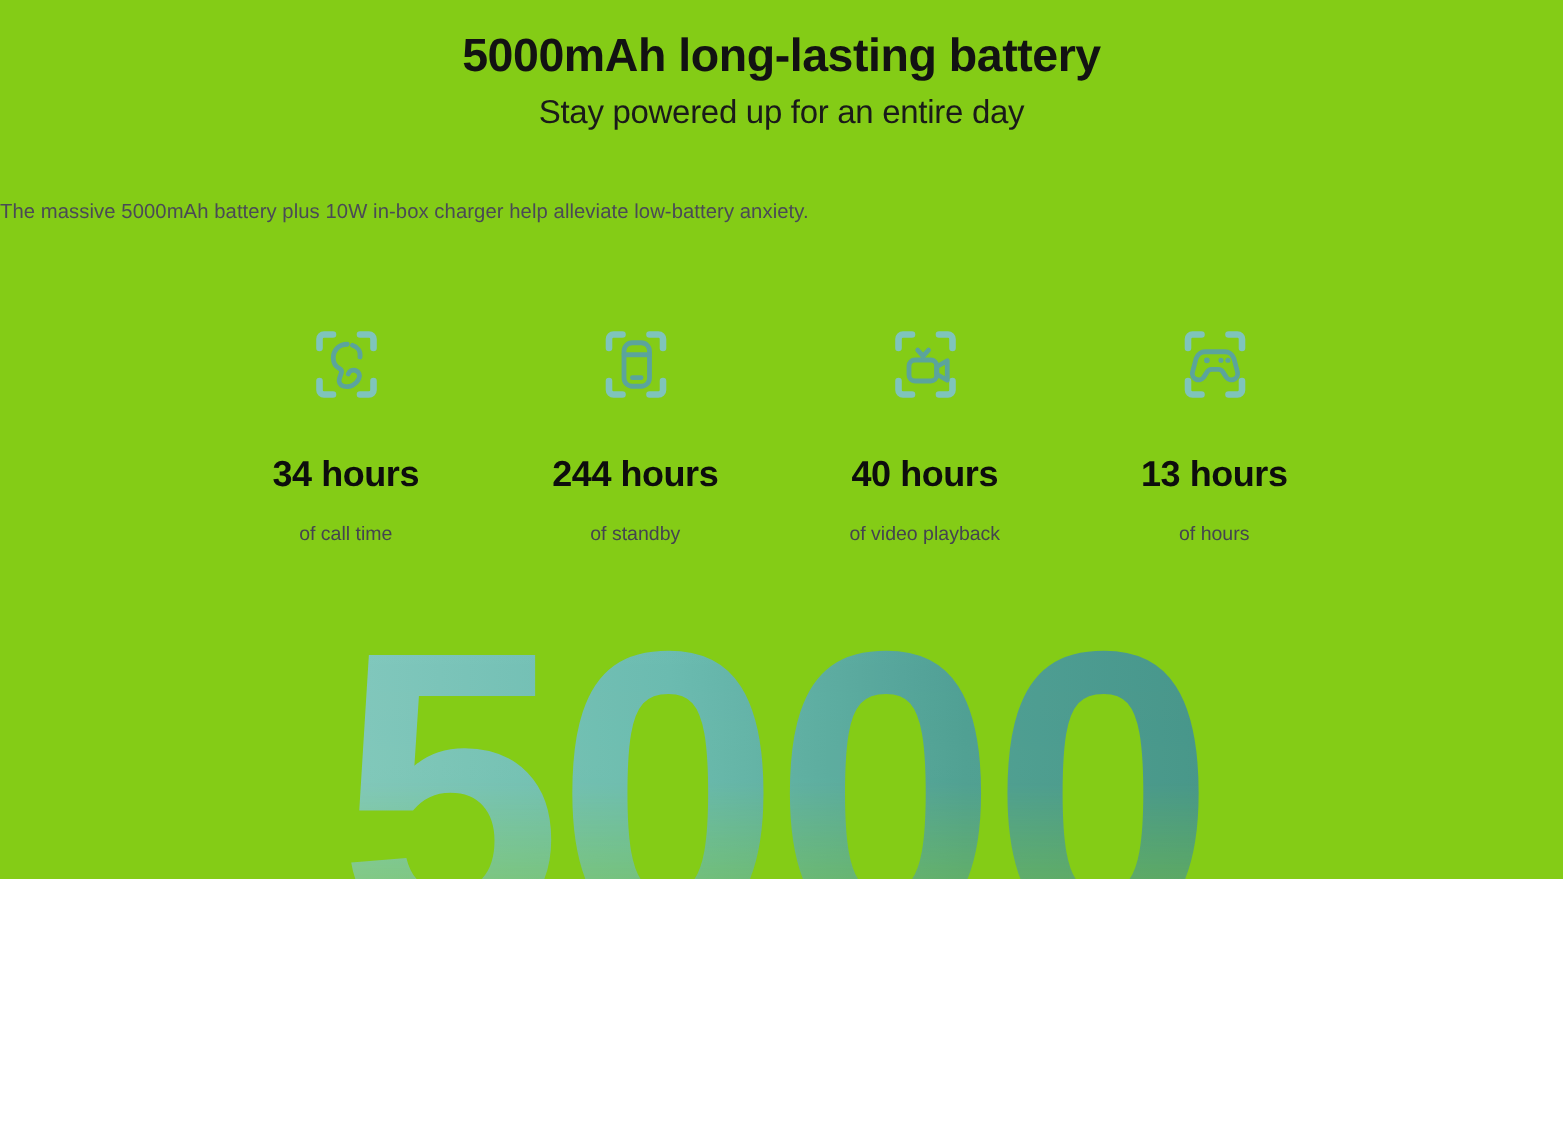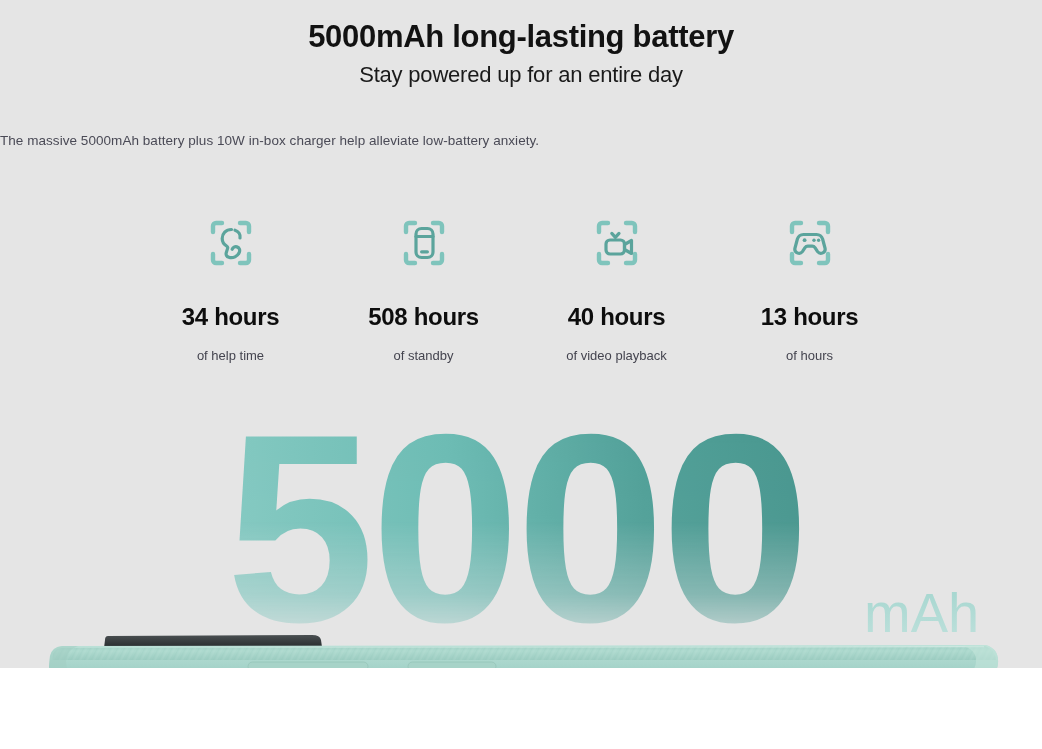--- a/index.html
+++ b/index.html
@@ -9,22 +9,22 @@
     width:1042px;
     height:749px;
     background:#ffffff;
     font-family:"Liberation Sans", sans-serif;
     overflow:hidden;
   }
 
   .page {
     position:relative;
     width:1042px;
-    height:668px;
-    background:#e5e5e5;
+    height:586px;
+    background:#84cc16;
     overflow:hidden;
   }
 
   
   .header-block {
     position:absolute;
     left:0; top:18px;
     width:1042px;
     text-align:center;
   }
@@ -139,38 +139,38 @@
         </g>
         <g fill="none" stroke="#5BA49C" stroke-width="3.2" stroke-linecap="round" stroke-linejoin="round">
           <path d="M38.5,24.5 C32.8,24.5 29.2,28.6 29.2,33.6 C29.2,37.4 31.3,39.6 33.4,40.8
                    C34.6,41.5 35.0,42.1 34.6,43.4 L33.3,47.4 C32.6,49.6 33.6,51.6 35.8,52.3
                    C40.0,53.7 44.6,51.4 46.3,47.3 C47.3,44.9 46.2,42.6 43.9,41.9
                    C41.9,41.3 39.8,42.4 39.2,44.3"></path>
           <path d="M42.0,25.2 C45.5,26.3 47.6,29.4 47.0,33.0"></path>
         </g>
       </svg>
       <div class="stat-value">34 hours</div>
-      <div class="stat-label">of help time</div>
+      <div class="stat-label">of call time</div>
     </div>
 
     <div class="stat">
       <svg class="stat-icon" viewBox="0 0 76 76">
         <g fill="none" stroke="#7FC4BC" stroke-width="4.4" stroke-linecap="round" stroke-linejoin="round">
           <path d="M20,27 L20,21 A3,3 0 0 1 23,18 L29,18"></path>
           <path d="M56,27 L56,21 A3,3 0 0 0 53,18 L47,18"></path>
           <path d="M20,49 L20,55 A3,3 0 0 0 23,58 L29,58"></path>
           <path d="M56,49 L56,55 A3,3 0 0 1 53,58 L47,58"></path>
         </g>
         <g fill="none" stroke="#5BA49C" stroke-width="3.2" stroke-linecap="round" stroke-linejoin="round">
           <rect x="30" y="23.5" width="17" height="29" rx="5.5"></rect>
           <path d="M30,31.5 L47,31.5"></path>
           <path d="M35.6,46.8 L41.4,46.8"></path>
         </g>
       </svg>
-      <div class="stat-value">508 hours</div>
+      <div class="stat-value">244 hours</div>
       <div class="stat-label">of standby</div>
     </div>
 
     <div class="stat">
       <svg class="stat-icon" viewBox="0 0 76 76">
         <g fill="none" stroke="#7FC4BC" stroke-width="4.4" stroke-linecap="round" stroke-linejoin="round">
           <path d="M20,27 L20,21 A3,3 0 0 1 23,18 L29,18"></path>
           <path d="M56,27 L56,21 A3,3 0 0 0 53,18 L47,18"></path>
           <path d="M20,49 L20,55 A3,3 0 0 0 23,58 L29,58"></path>
           <path d="M56,49 L56,55 A3,3 0 0 1 53,58 L47,58"></path>

